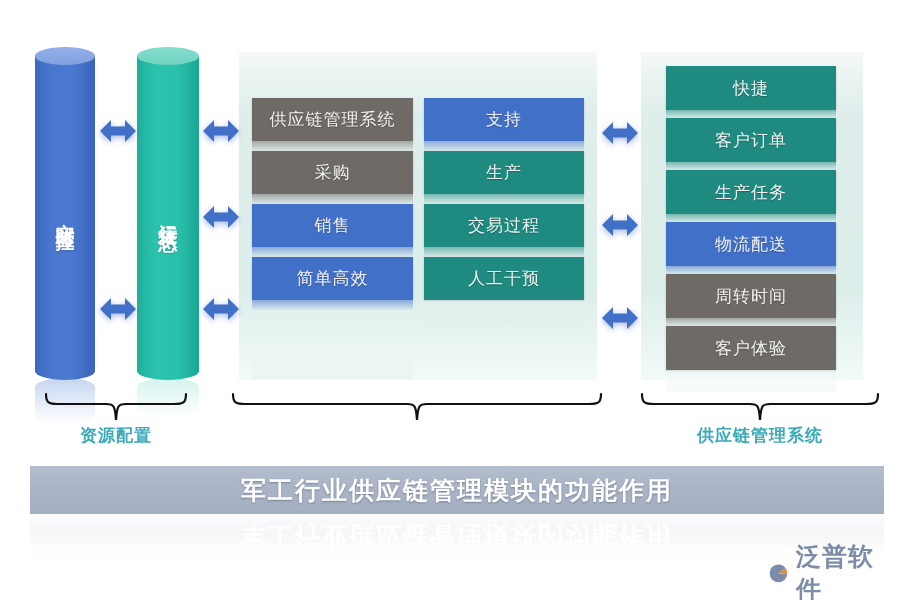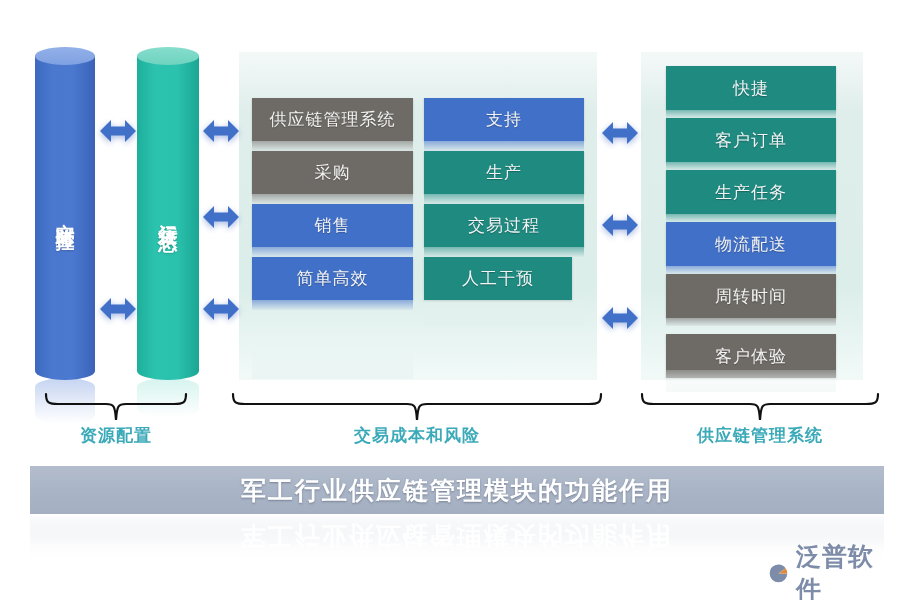--- a/index.html
+++ b/index.html
@@ -225,21 +225,21 @@
     <div class="inner" style="height:43px;top:-33px;background:#1e8a80;">生产</div>
     <div class="mask" style="background:linear-gradient(180deg,rgba(226,240,238,.45) 0%,rgba(226,240,238,.95) 100%);"></div>
   </div>
 
   <div class="box teal" style="left:424px;top:204px;width:160px;height:43px;">交易过程</div>
   <div class="refl" style="left:424px;top:247px;width:160px;height:10px;">
     <div class="inner" style="height:43px;top:-33px;background:#1e8a80;">交易过程</div>
     <div class="mask" style="background:linear-gradient(180deg,rgba(226,240,238,.45) 0%,rgba(226,240,238,.95) 100%);"></div>
   </div>
 
-  <div class="box teal" style="left:424px;top:257px;width:148px;height:43px;">人工干预</div>
+  <div class="box teal" style="left:424px;top:257px;width:160px;height:43px;">人工干预</div>
   <div class="refl" style="left:424px;top:300px;width:160px;height:26px;">
 
     <div class="mask" style="background:linear-gradient(180deg,rgba(228,242,240,.2) 0%,rgba(226,240,238,.98) 100%);"></div>
   </div>
 
   <div class="box teal" style="left:666px;top:66px;width:170px;height:44px;">快捷</div>
   <div class="refl" style="left:666px;top:110px;width:170px;height:8px;">
     <div class="inner" style="height:44px;top:-36px;background:#1e8a80;">快捷</div>
     <div class="mask" style="background:linear-gradient(180deg,rgba(226,240,238,.45) 0%,rgba(226,240,238,.95) 100%);"></div>
   </div>
@@ -261,39 +261,38 @@
     <div class="inner" style="height:44px;top:-36px;background:#4170c8;">物流配送</div>
     <div class="mask" style="background:linear-gradient(180deg,rgba(226,240,238,.45) 0%,rgba(226,240,238,.95) 100%);"></div>
   </div>
 
   <div class="box gray" style="left:666px;top:274px;width:170px;height:44px;">周转时间</div>
   <div class="refl" style="left:666px;top:318px;width:170px;height:8px;">
     <div class="inner" style="height:44px;top:-36px;background:#6e6a66;">周转时间</div>
     <div class="mask" style="background:linear-gradient(180deg,rgba(226,240,238,.45) 0%,rgba(226,240,238,.95) 100%);"></div>
   </div>
 
-  <div class="box gray" style="left:666px;top:326px;width:170px;height:44px;margin-top:8px;">客户体验</div>
+  <div class="box gray" style="left:666px;top:326px;width:170px;height:44px;">客户体验</div>
   <div class="refl" style="left:666px;top:370px;width:170px;height:22px;">
 
     <div class="mask" style="background:linear-gradient(180deg,rgba(230,243,241,.25) 0%,rgba(245,250,249,.99) 100%);"></div>
   </div>
 
   <div class="brace" style="left:44px;top:392px;width:144px;height:32px;">
     <svg width="144" height="32" viewBox="0 0 144 32">
       <path d="M2 2 C2 11, 5 12, 14 12 L62 12 C70 12, 71 14, 72 28 C73 14, 74 12, 82 12 L130 12 C139 12, 142 11, 142 2" fill="none" stroke="#111111" stroke-width="2.2" stroke-linecap="round"></path>
     </svg>
   </div>
   <div class="brace-label" style="left:36px;top:424px;width:160px;">资源配置</div>
 
   <div class="brace" style="left:231px;top:392px;width:372px;height:32px;">
     <svg width="372" height="32" viewBox="0 0 372 32">
       <path d="M2 2 C2 11, 5 12, 14 12 L176 12 C184 12, 185 14, 186 28 C187 14, 188 12, 196 12 L358 12 C367 12, 370 11, 370 2" fill="none" stroke="#111111" stroke-width="2.2" stroke-linecap="round"></path>
     </svg>
   </div>
-  <div class="brace-label" style="left:351px;top:424px;width:132px;">交易成本和风险</div>
 
   <div class="brace" style="left:640px;top:392px;width:240px;height:32px;">
     <svg width="240" height="32" viewBox="0 0 240 32">
       <path d="M2 2 C2 11, 5 12, 14 12 L110 12 C118 12, 119 14, 120 28 C121 14, 122 12, 130 12 L226 12 C235 12, 238 11, 238 2" fill="none" stroke="#111111" stroke-width="2.2" stroke-linecap="round"></path>
     </svg>
   </div>
   <div class="brace-label" style="left:684px;top:424px;width:152px;">供应链管理系统</div>
 
   <div id="title-banner">
     <span id="title-text">军工行业供应链管理模块的功能作用</span>

